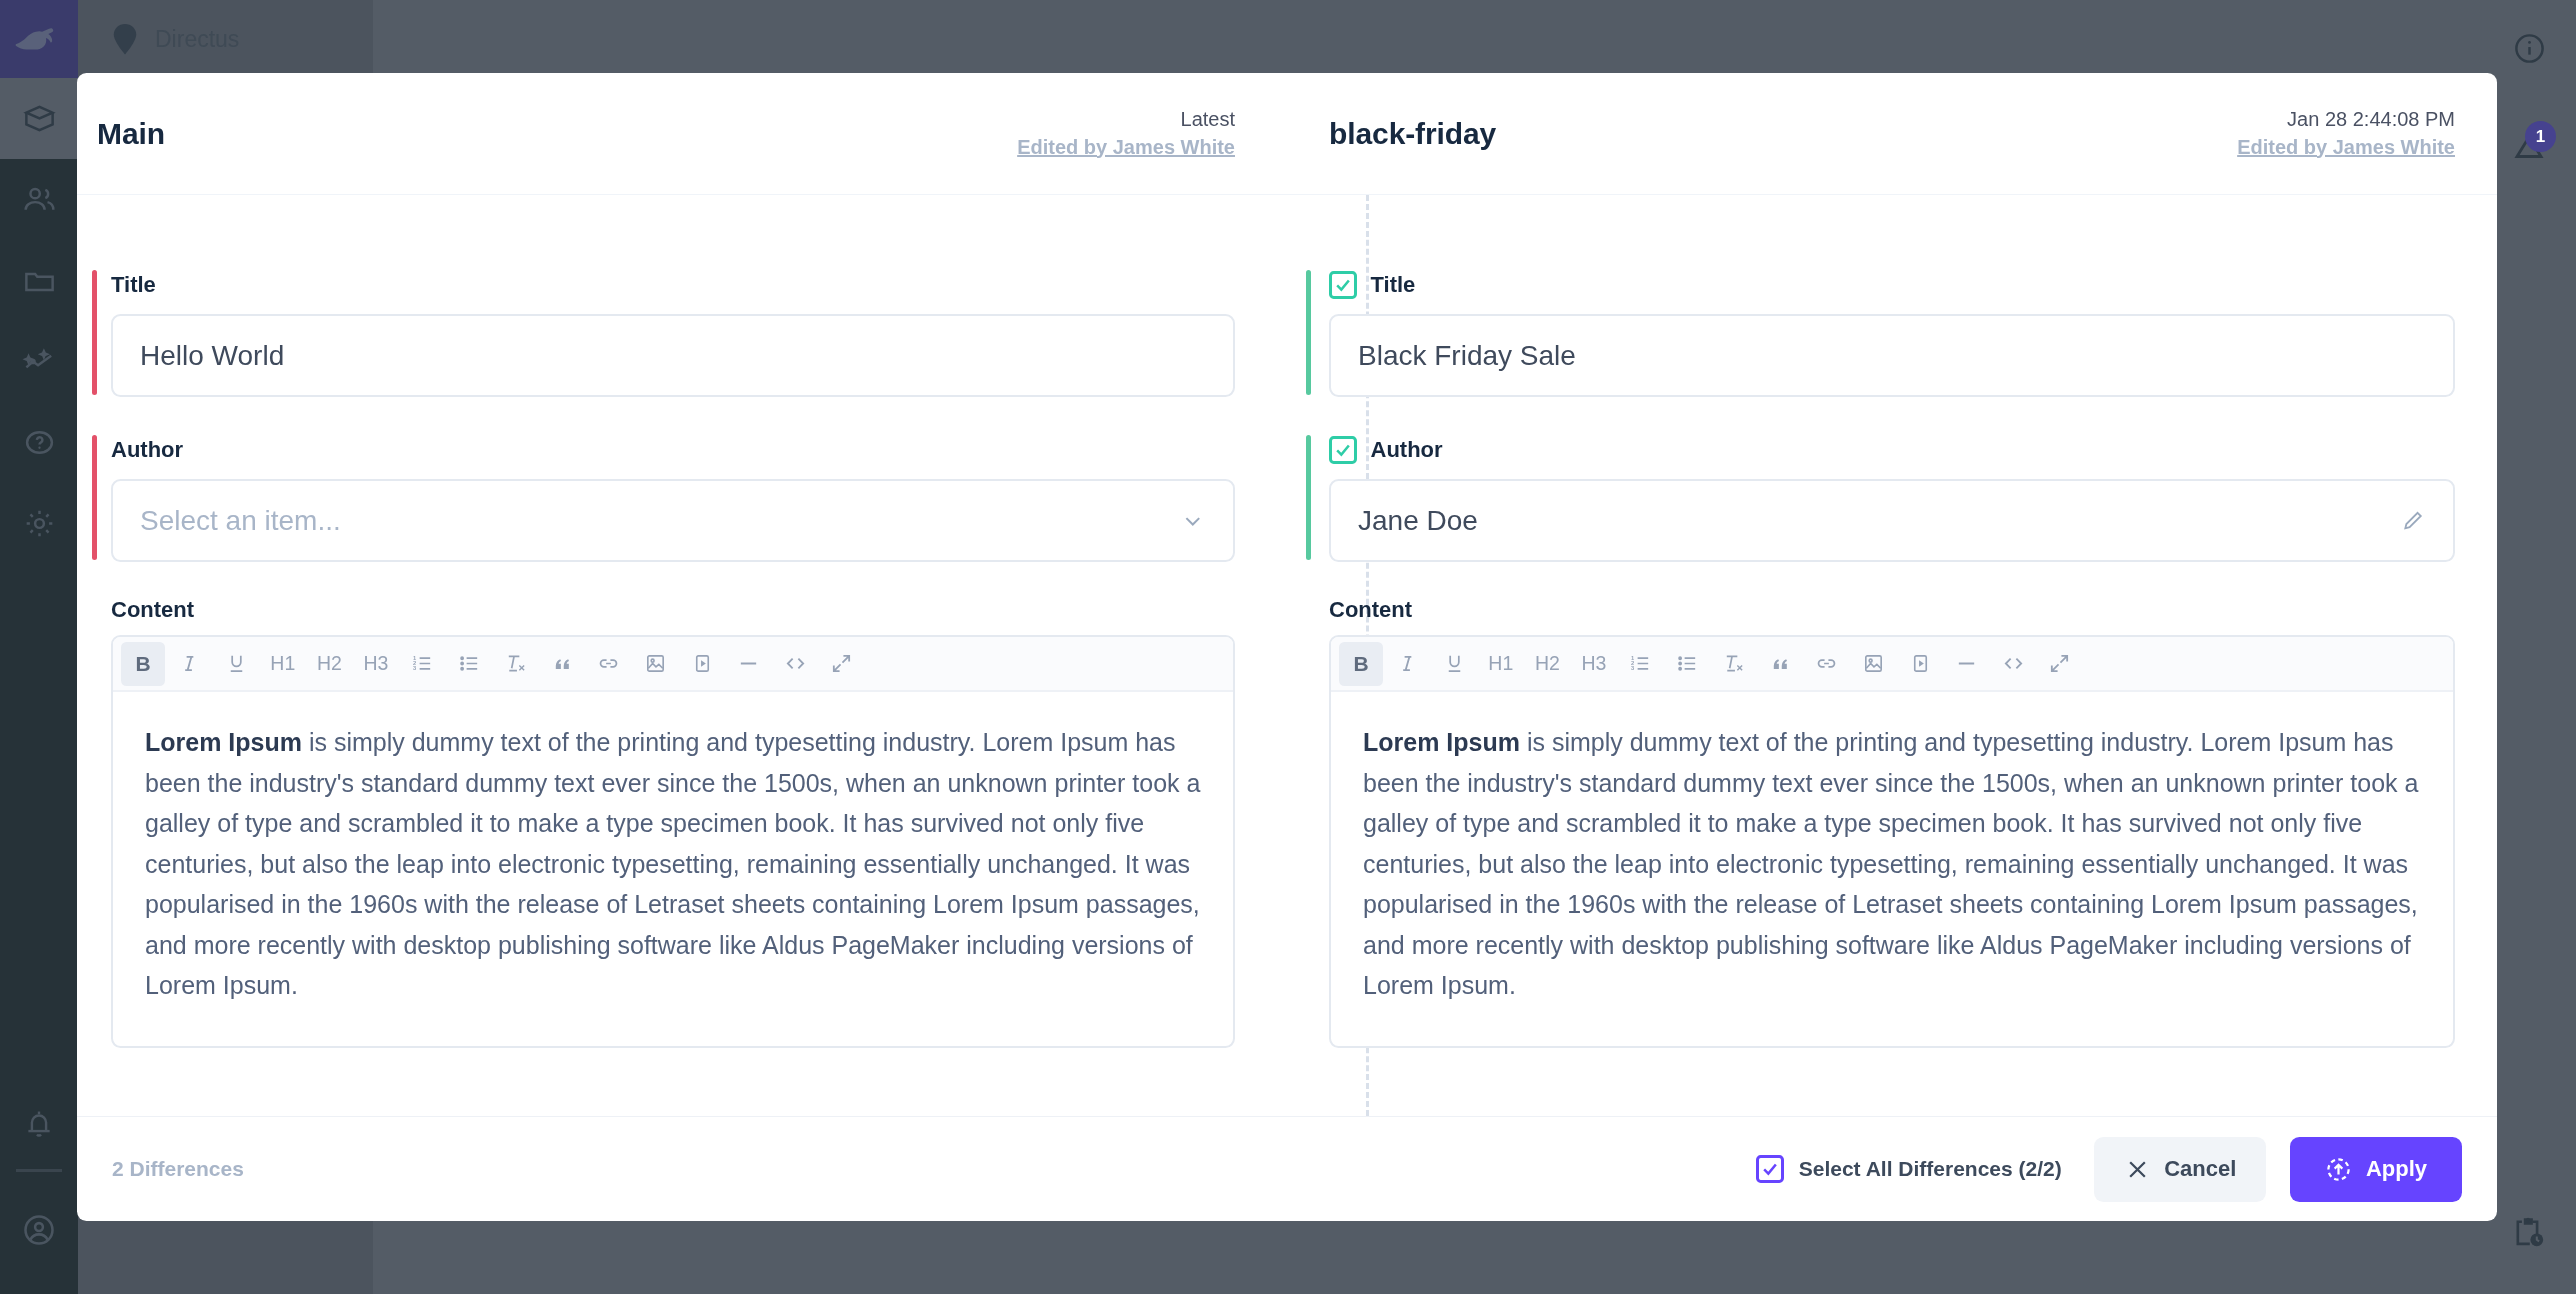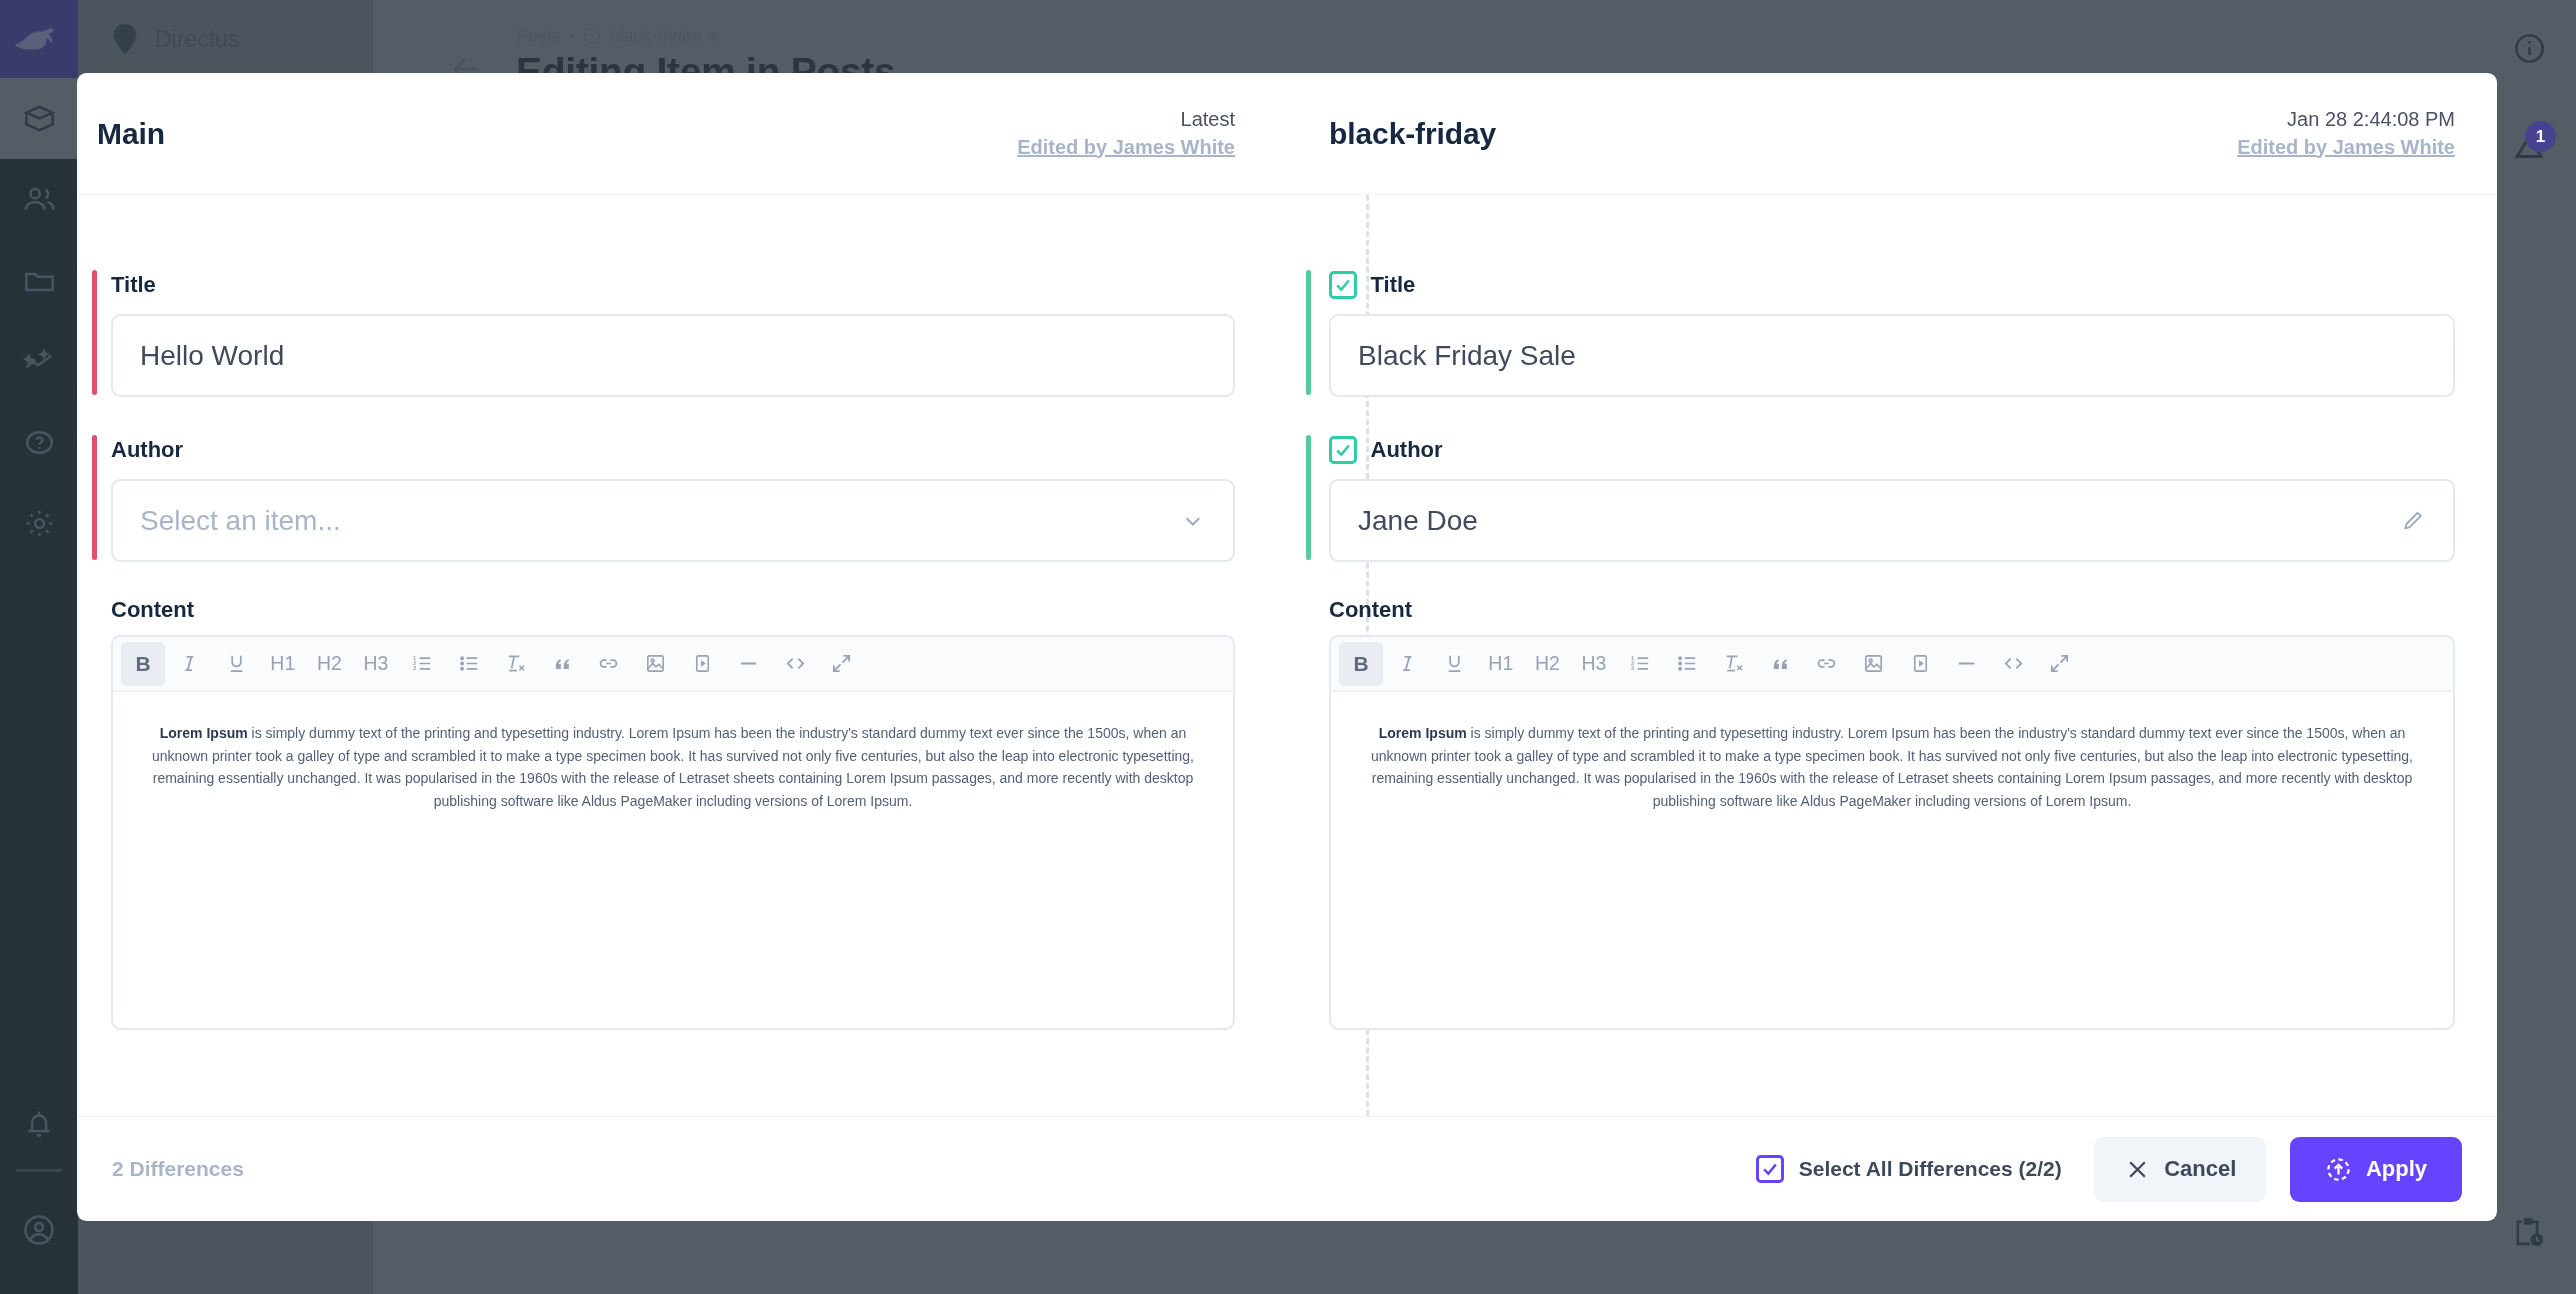--- a/index.html
+++ b/index.html
@@ -136,21 +136,21 @@
   .tb {
     min-width: 44px; height: 44px; margin: 0 1.3px;
     display: flex; align-items: center; justify-content: center;
     color: #97a3b6; font-size: 21px; font-weight: 700; border-radius: 5.4px;
   }
   .tb.active { background: #e9edf3; color: #5f6b7d; }
   .tb.txt { font-size: 19.5px; font-weight: 400; color: #97a3b6; }
   .tb svg { width: 23px; height: 23px; }
 
   .editor-body { padding: 30px 32px 40px; min-height: 336px; }
-  .editor-body p { font-size: 14px; line-height: 1.62; color: #52607a; text-align: center; }
+  .editor-body p { font-size: 25px; line-height: 1.62; color: #52607a; }
   .editor-body b { color: #2c3a52; font-weight: 700; }
 
   .modal-foot {
     height: 105px; border-top: 1.3px solid #eef1f6;
     display: flex; align-items: center; padding: 0 35px; flex: 0 0 auto;
   }
   .diff-count { font-size: 21px; color: #a8b5c8; font-weight: 600; }
   .foot-spacer { flex: 1; }
   .select-all { display: flex; align-items: center; gap: 15px; margin-right: 32px; }
   .chk-purple {
@@ -243,40 +243,20 @@
     <div class="nav-head">
       <svg width="30" height="35" viewBox="0 0 24 28" fill="#333f4b">
         <path d="M12 1.5c5 0 9 3.8 9 8.4 0 5.6-9 16-9 16s-9-10.4-9-16c0-4.6 4-8.4 9-8.4z"></path>
       </svg>
       <span class="nav-title">Directus</span>
     </div>
   </div>
 
   <div class="main-area">
     <div class="header-sep"></div>
-    <div class="main-head">
-      <div class="back-circle">
-        <svg width="38" height="38" viewBox="0 0 24 24" fill="none" stroke="currentColor" stroke-width="2">
-          <path d="M19 12H5M11 6l-6 6 6 6"></path>
-        </svg>
-      </div>
-      <div>
-        <div class="crumbs">
-          <span>Posts</span>
-          <span>•</span>
-          <svg width="20" height="20" viewBox="0 0 24 24" fill="none" stroke="currentColor" stroke-width="1.7">
-            <circle cx="12" cy="12" r="9"></circle>
-              <path d="M9 9l3 3 3-4"></path>
-          </svg>
-          <span>black-friday</span>
-          <span>▾</span>
-        </div>
-        <div class="page-title">Editing Item in Posts</div>
-      </div>
-    </div>
   </div>
 
   <div class="right-rail">
     <div class="rail-btn">
       <svg width="35" height="35" viewBox="0 0 24 24" fill="none" stroke="#2f3b46" stroke-width="1.7">
         <circle cx="12" cy="12" r="9"></circle>
           <path d="M12 11v5.2"></path>
           <circle cx="12" cy="7.8" r=".95" fill="#2f3b46" stroke="none"></circle>
       </svg>
     </div>

